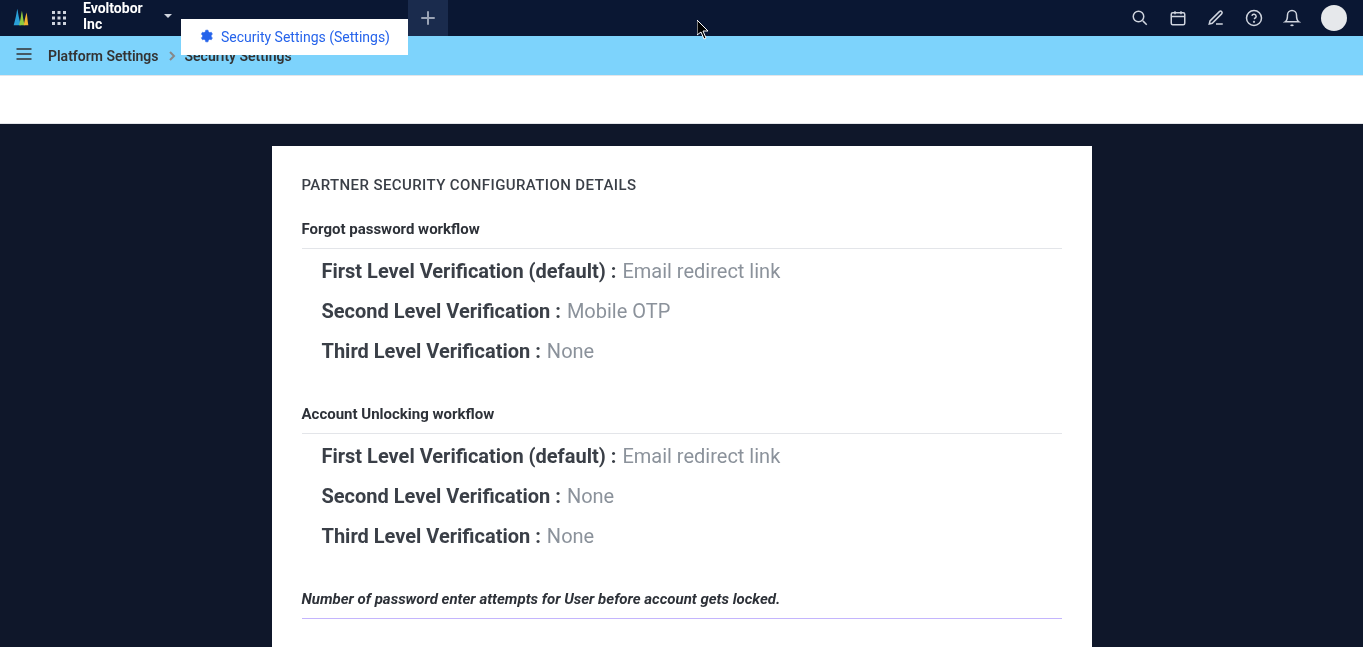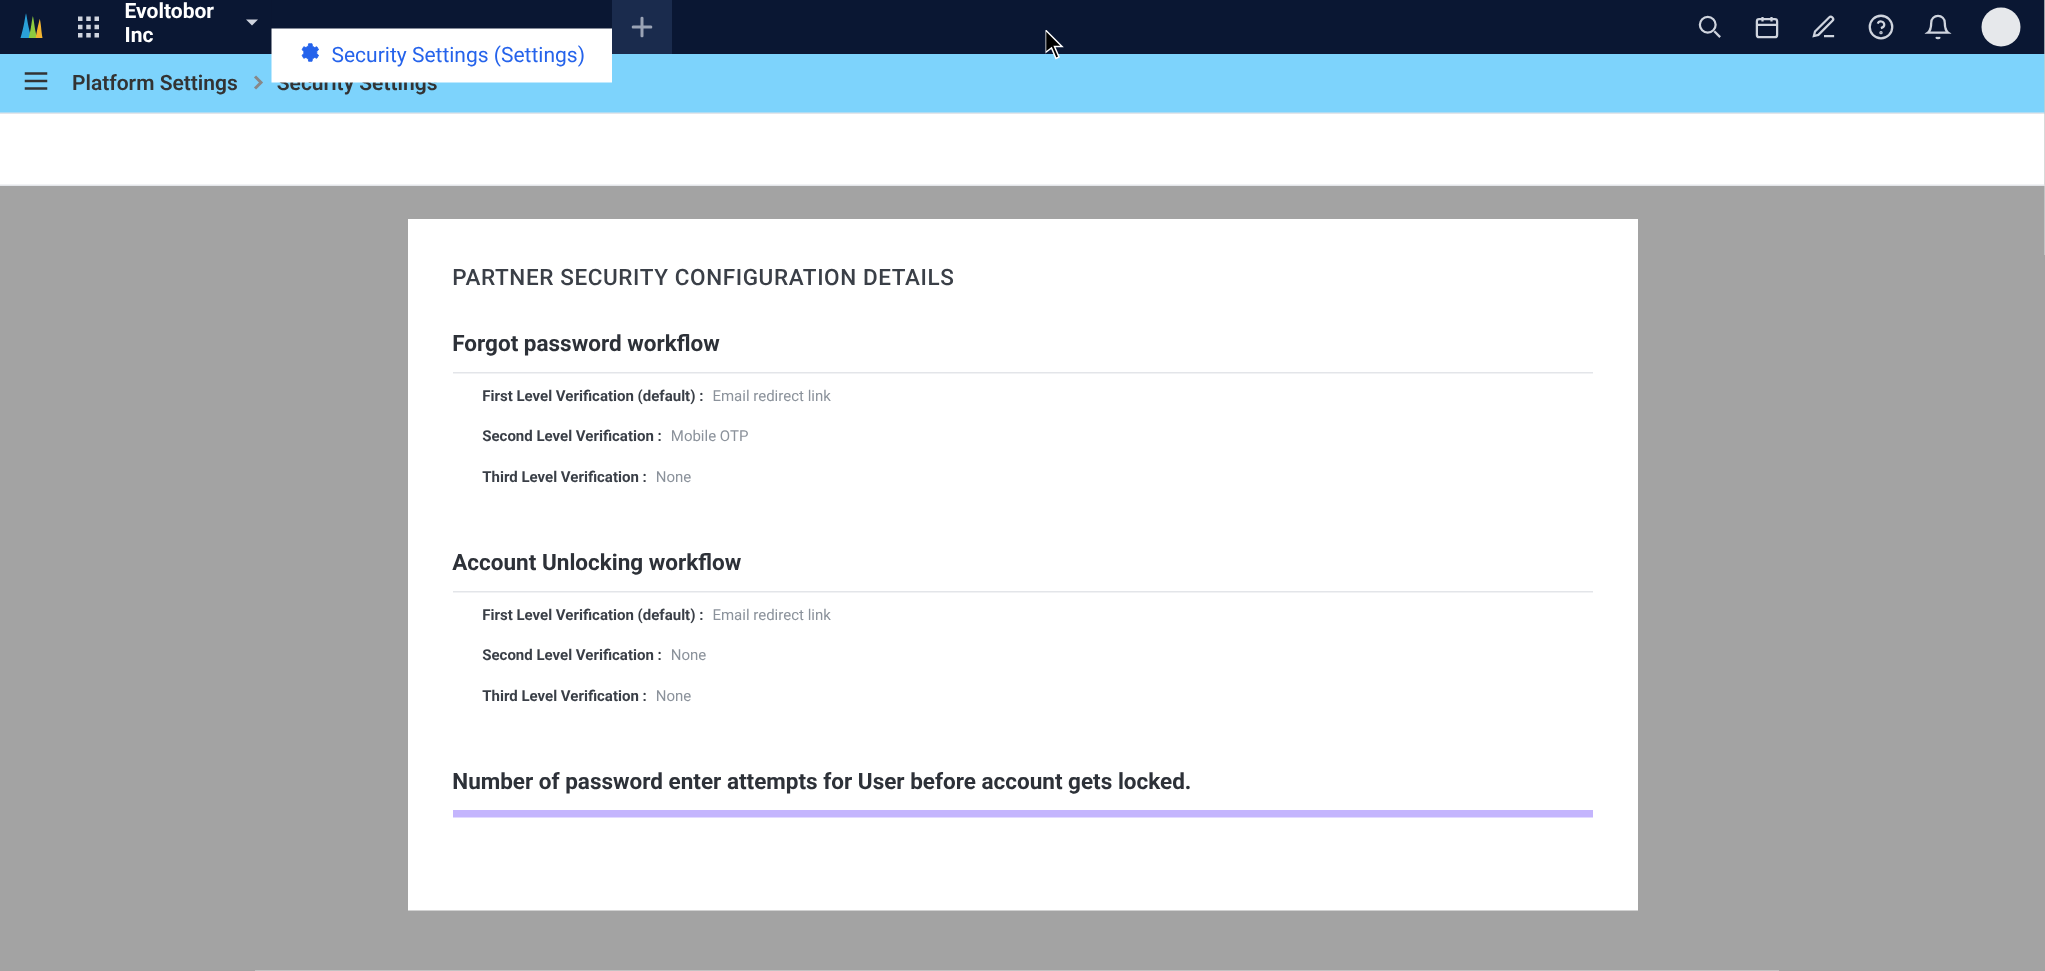--- a/index.html
+++ b/index.html
@@ -101,21 +101,21 @@
     .sub-strip {
       height: 48px;
       background: #fff;
       border-bottom: 1px solid #e3e5e9;
     }
 
     
     .content-wrap {
       height: calc(647px - 36px - 40px - 48px);
       overflow-y: auto;
-      background: #a3a3a3;
+      background: #0f172a;
       position: relative;
     }
     .card {
       width: 820px;
       margin: 22px auto 0 auto;
       background: #fff;
       padding: 30px 30px 60px 30px;
     }
     .card-title {
       font-size: 15px;
@@ -126,21 +126,21 @@
     }
     .section-title {
       font-size: 15px;
       font-weight: 700;
       color: #2d3138;
       padding-bottom: 10px;
       border-bottom: 1px solid #e3e5e9;
       margin-bottom: 2px;
     }
     .field-list { padding-left: 20px; margin-bottom: 34px; }
-    .field-row { display: flex; gap: 6px; font-size: 10px; padding: 8px 0; }
+    .field-row { display: flex; gap: 6px; font-size: 20px; padding: 8px 0; }
     .field-label { font-weight: 700; color: #3a3f47; }
     .field-value { color: #8b929b; }
 
     
     .content-wrap::-webkit-scrollbar { width: 16px; background: #f1f1f1; }
     .content-wrap::-webkit-scrollbar-thumb { background: #c7c9cc; }
 
     
     .fake-cursor {
       position: absolute;
@@ -284,21 +284,21 @@
       <div class="field-row">
         <span class="field-label">Second Level Verification :</span>
         <span class="field-value">None</span>
       </div>
       <div class="field-row">
         <span class="field-label">Third Level Verification :</span>
         <span class="field-value">None</span>
       </div>
     </div>
 
-    <div class="section-title" style="border-bottom:5px solid #c4b5fd;">Number of password enter attempts for User before account gets locked.</div>
+    <div class="section-title" style="border-bottom:1px solid #c4b5fd;font-style:italic;">Number of password enter attempts for User before account gets locked.</div>
   </div>
 </div>
 
 <div class="fake-cursor">
   <svg width="14" height="20" viewBox="0 0 14 20">
       <path d="M0 0 L0 15 L4 12 L7 19 L9 18 L6 11 L11 11 Z" fill="#000" stroke="#fff" stroke-width="1"></path>
     </svg>
 </div>
 
 </body></html>

